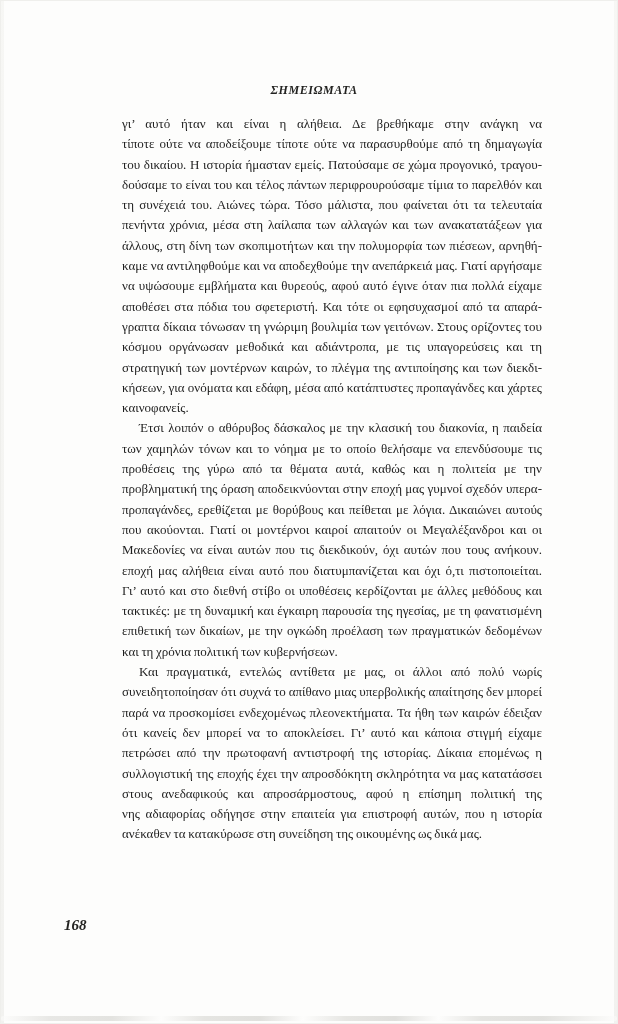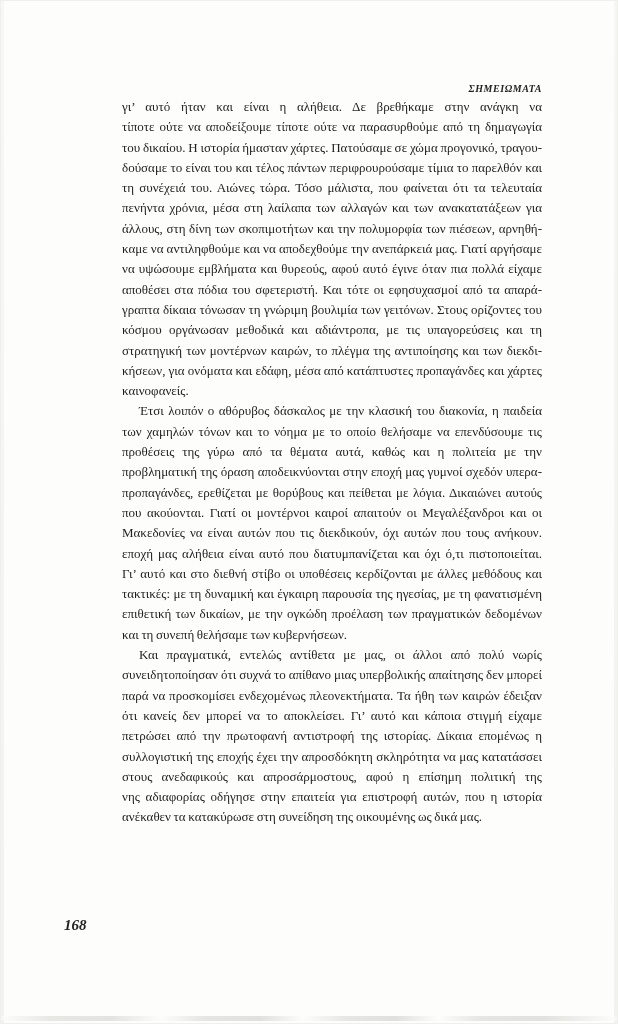--- a/index.html
+++ b/index.html
@@ -14,26 +14,26 @@
     box-sizing: border-box;
     border: 1px solid #efefec;
   }
   .textblock {
     position: absolute;
     left: 85px;
     top: 82px;
     width: 456px;
   }
   .header {
-    text-align: right;
+    text-align: center;
     font-style: italic;
     font-weight: bold;
-    font-size: 10px;
+    font-size: 12px;
     letter-spacing: 0.6px;
-    margin-bottom: 3px;
+    margin-bottom: 16px;
     color: #222220;
   }
   .paragraph { margin: 0; padding: 0; }
   .tline {
     font-size: 13px;
     line-height: 20.3px;
     height: 20.3px;
     overflow: hidden;
     text-align: justify;
     text-align-last: justify;
@@ -81,21 +81,21 @@
 <div class="page">
   <div class="side-edge left"></div>
   <div class="side-edge right"></div>
 
   <div class="textblock">
     <div class="header">ΣΗΜΕΙΩΜΑΤΑ</div>
     <div id="body-text">
         <div class="paragraph">
           <div class="tline">γι’ αυτό ήταν και είναι η αλήθεια. Δε βρεθήκαμε στην ανάγκη να διασαφηνίσουμε</div>
           <div class="tline">τίποτε ούτε να αποδείξουμε τίποτε ούτε να παρασυρθούμε από τη δημαγωγία</div>
-          <div class="tline">του δικαίου. Η ιστορία ήμασταν χάρτες. Πατούσαμε σε χώμα προγονικό, τραγου-</div>
+          <div class="tline">του δικαίου. Η ιστορία ήμασταν εμείς. Πατούσαμε σε χώμα προγονικό, τραγου-</div>
           <div class="tline">δούσαμε το είναι του και τέλος πάντων περιφρουρούσαμε τίμια το παρελθόν και</div>
           <div class="tline">τη συνέχειά του. Αιώνες τώρα. Τόσο μάλιστα, που φαίνεται ότι τα τελευταία</div>
           <div class="tline">πενήντα χρόνια, μέσα στη λαίλαπα των αλλαγών και των ανακατατάξεων για</div>
           <div class="tline">άλλους, στη δίνη των σκοπιμοτήτων και την πολυμορφία των πιέσεων, αρνηθή-</div>
           <div class="tline">καμε να αντιληφθούμε και να αποδεχθούμε την ανεπάρκειά μας. Γιατί αργήσαμε</div>
           <div class="tline">να υψώσουμε εμβλήματα και θυρεούς, αφού αυτό έγινε όταν πια πολλά είχαμε</div>
           <div class="tline">αποθέσει στα πόδια του σφετεριστή. Και τότε οι εφησυχασμοί από τα απαρά-</div>
           <div class="tline">γραπτα δίκαια τόνωσαν τη γνώριμη βουλιμία των γειτόνων. Στους ορίζοντες του</div>
           <div class="tline">κόσμου οργάνωσαν μεθοδικά και αδιάντροπα, με τις υπαγορεύσεις και τη</div>
           <div class="tline">στρατηγική των μοντέρνων καιρών, το πλέγμα της αντιποίησης και των διεκδι-</div>
@@ -107,21 +107,21 @@
           <div class="tline">των χαμηλών τόνων και το νόημα με το οποίο θελήσαμε να επενδύσουμε τις</div>
           <div class="tline">προθέσεις της γύρω από τα θέματα αυτά, καθώς και η πολιτεία με την</div>
           <div class="tline">προβληματική της όραση αποδεικνύονται στην εποχή μας γυμνοί σχεδόν υπερα-</div>
           <div class="tline">προπαγάνδες, ερεθίζεται με θορύβους και πείθεται με λόγια. Δικαιώνει αυτούς</div>
           <div class="tline">που ακούονται. Γιατί οι μοντέρνοι καιροί απαιτούν οι Μεγαλέξανδροι και οι</div>
           <div class="tline">Μακεδονίες να είναι αυτών που τις διεκδικούν, όχι αυτών που τους ανήκουν. Στην</div>
           <div class="tline">εποχή μας αλήθεια είναι αυτό που διατυμπανίζεται και όχι ό,τι πιστοποιείται.</div>
           <div class="tline">Γι’ αυτό και στο διεθνή στίβο οι υποθέσεις κερδίζονται με άλλες μεθόδους και</div>
           <div class="tline">τακτικές: με τη δυναμική και έγκαιρη παρουσία της ηγεσίας, με τη φανατισμένη</div>
           <div class="tline">επιθετική των δικαίων, με την ογκώδη προέλαση των πραγματικών δεδομένων</div>
-          <div class="tline lastline">και τη συνεπή θελήσαμε των κυβερνήσεων.</div>
+          <div class="tline lastline">και τη χρόνια πολιτική των κυβερνήσεων.</div>
         </div>
         <div class="paragraph">
           <div class="tline indent">Και πραγματικά, εντελώς αντίθετα με μας, οι άλλοι από πολύ νωρίς</div>
           <div class="tline">συνειδητοποίησαν ότι συχνά το απίθανο μιας υπερβολικής απαίτησης δεν μπορεί</div>
           <div class="tline">παρά να προσκομίσει ενδεχομένως πλεονεκτήματα. Τα ήθη των καιρών έδειξαν</div>
           <div class="tline">ότι κανείς δεν μπορεί να το αποκλείσει. Γι’ αυτό και κάποια στιγμή είχαμε</div>
           <div class="tline">πετρώσει από την πρωτοφανή αντιστροφή της ιστορίας. Δίκαια επομένως η</div>
           <div class="tline">συλλογιστική της εποχής έχει την απροσδόκητη σκληρότητα να μας κατατάσσει</div>
           <div class="tline">στους ανεδαφικούς και απροσάρμοστους, αφού η επίσημη πολιτική της μακρόχρο-</div>
           <div class="tline">νης αδιαφορίας οδήγησε στην επαιτεία για επιστροφή αυτών, που η ιστορία</div>

